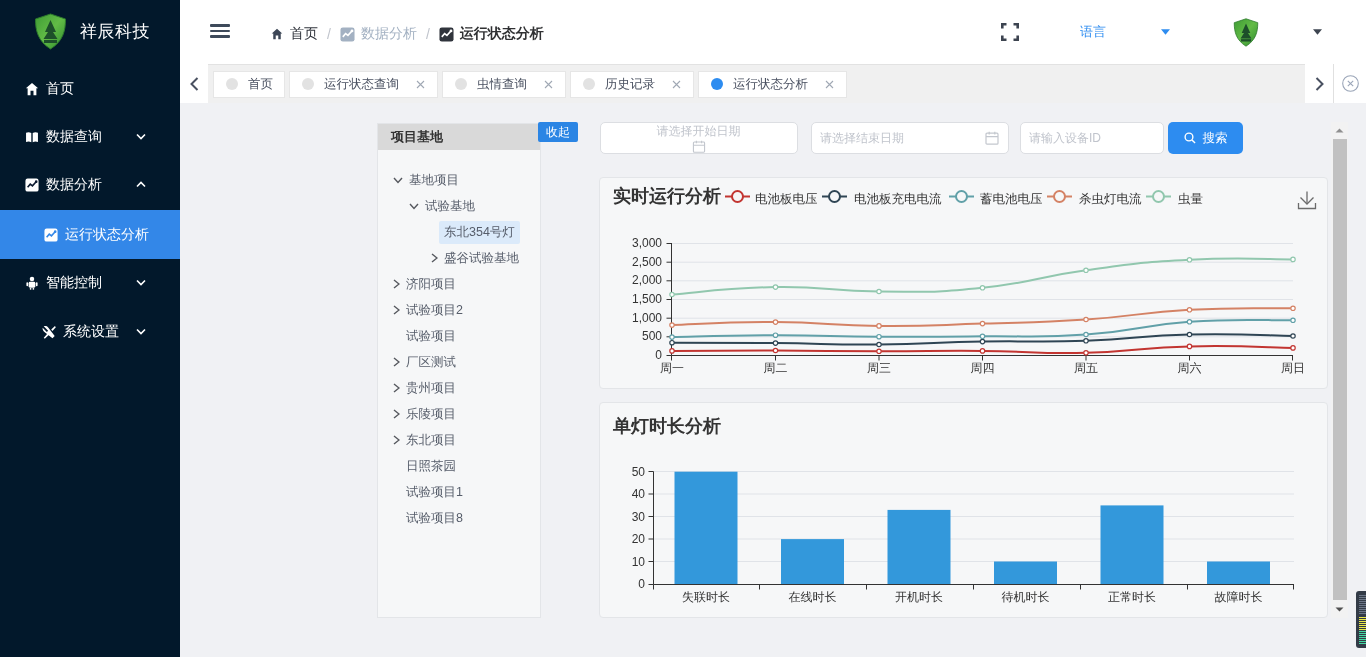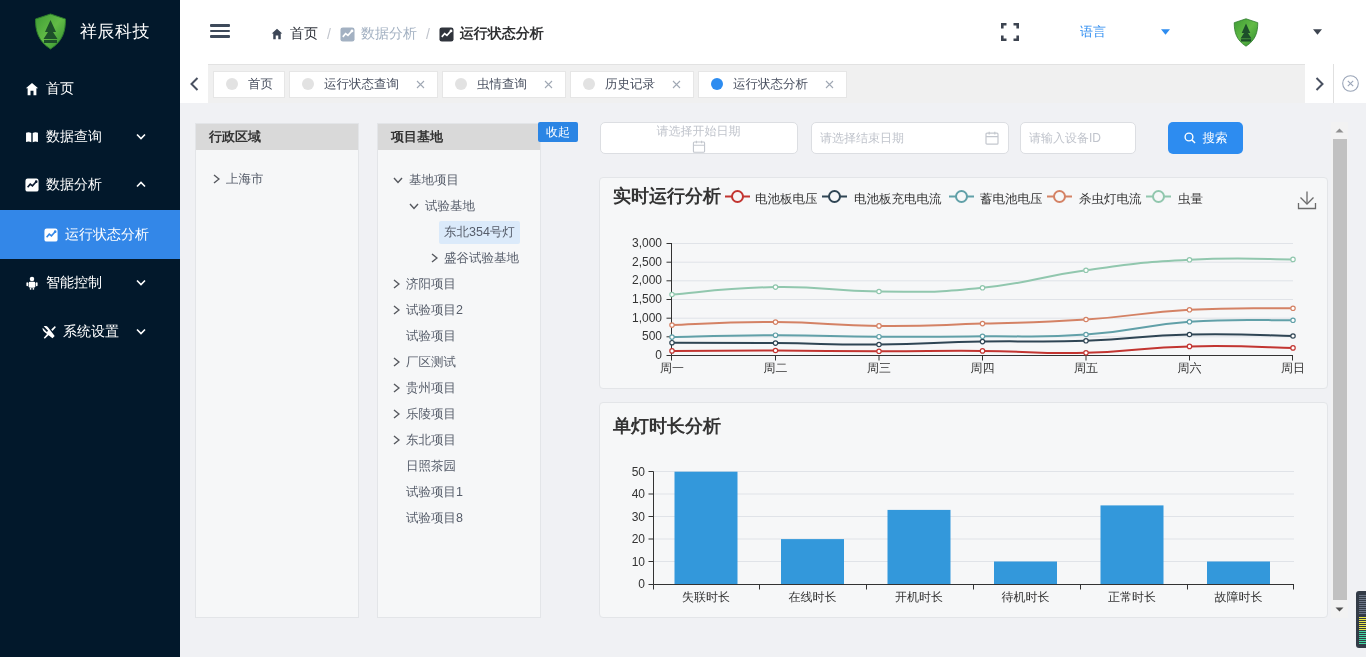--- a/index.html
+++ b/index.html
@@ -229,31 +229,20 @@
     </div>
   <div id="tabX">
       <svg width="17" height="17" viewBox="0 0 17 17">
         <circle cx="8.5" cy="8.5" r="7.8" fill="none" stroke="#9aa5b8" stroke-width="1.1"></circle>
         <path d="M5.8 5.8 L11.2 11.2 M11.2 5.8 L5.8 11.2" stroke="#9aa5b8" stroke-width="1.1"></path>
       </svg>
     </div>
 </div>
 
 <div id="content">
-  <div class="panel" style="left:15px;">
-    <div class="phead">行政区域</div>
-    <div class="tnode" style="left:17px;top:42px;">
-      <span class="tarr">
-          <svg width="7" height="10" viewBox="0 0 7 10">
-            <path d="M1 1 L6 5 L1 9" stroke="#55585e" stroke-width="1.4" fill="none"></path>
-          </svg>
-        </span>
-      上海市
-    </div>
-  </div>
   <div class="panel" style="left:197px;">
     <div class="phead">项目基地</div>
   </div>
   <div class="tnode" style="left:213px;top:64px;"><span class="tarr">
         <svg width="10" height="7" viewBox="0 0 10 7">
           <path d="M1 1 L5 5.5 L9 1" stroke="#55585e" stroke-width="1.4" fill="none"></path>
         </svg>
       </span>基地项目</div>
   <div class="tnode" style="left:229px;top:90px;"><span class="tarr">
         <svg width="10" height="7" viewBox="0 0 10 7">
@@ -314,21 +303,21 @@
     </div>
   <div class="inp" style="left:631px;width:198px;">
       <span>请选择结束日期</span>
       <svg width="14" height="14" viewBox="0 0 14 14">
         <g stroke="#c3c7ce" stroke-width="1.2" fill="none">
           <rect x="1" y="2.2" width="12" height="11" rx="1"></rect>
           <path d="M1 5.6 H13 M4.2 0.8 V3.6 M9.8 0.8 V3.6"></path>
         </g>
       </svg>
     </div>
-  <div class="inp" style="left:840px;width:116px;">
+  <div class="inp" style="left:840px;width:144px;">
       <span>请输入设备ID</span>
     </div>
   <div id="btnSearch">
     <svg width="12" height="12" viewBox="0 0 13 13" style="margin-right:7px;">
         <circle cx="5.4" cy="5.4" r="4.2" fill="none" stroke="#fff" stroke-width="1.5"></circle>
         <path d="M8.6 8.6 L12 12" stroke="#fff" stroke-width="1.5"></path>
       </svg>
     搜索
   </div>
   <div class="card" id="card1" style="top:74px;height:212px;">

